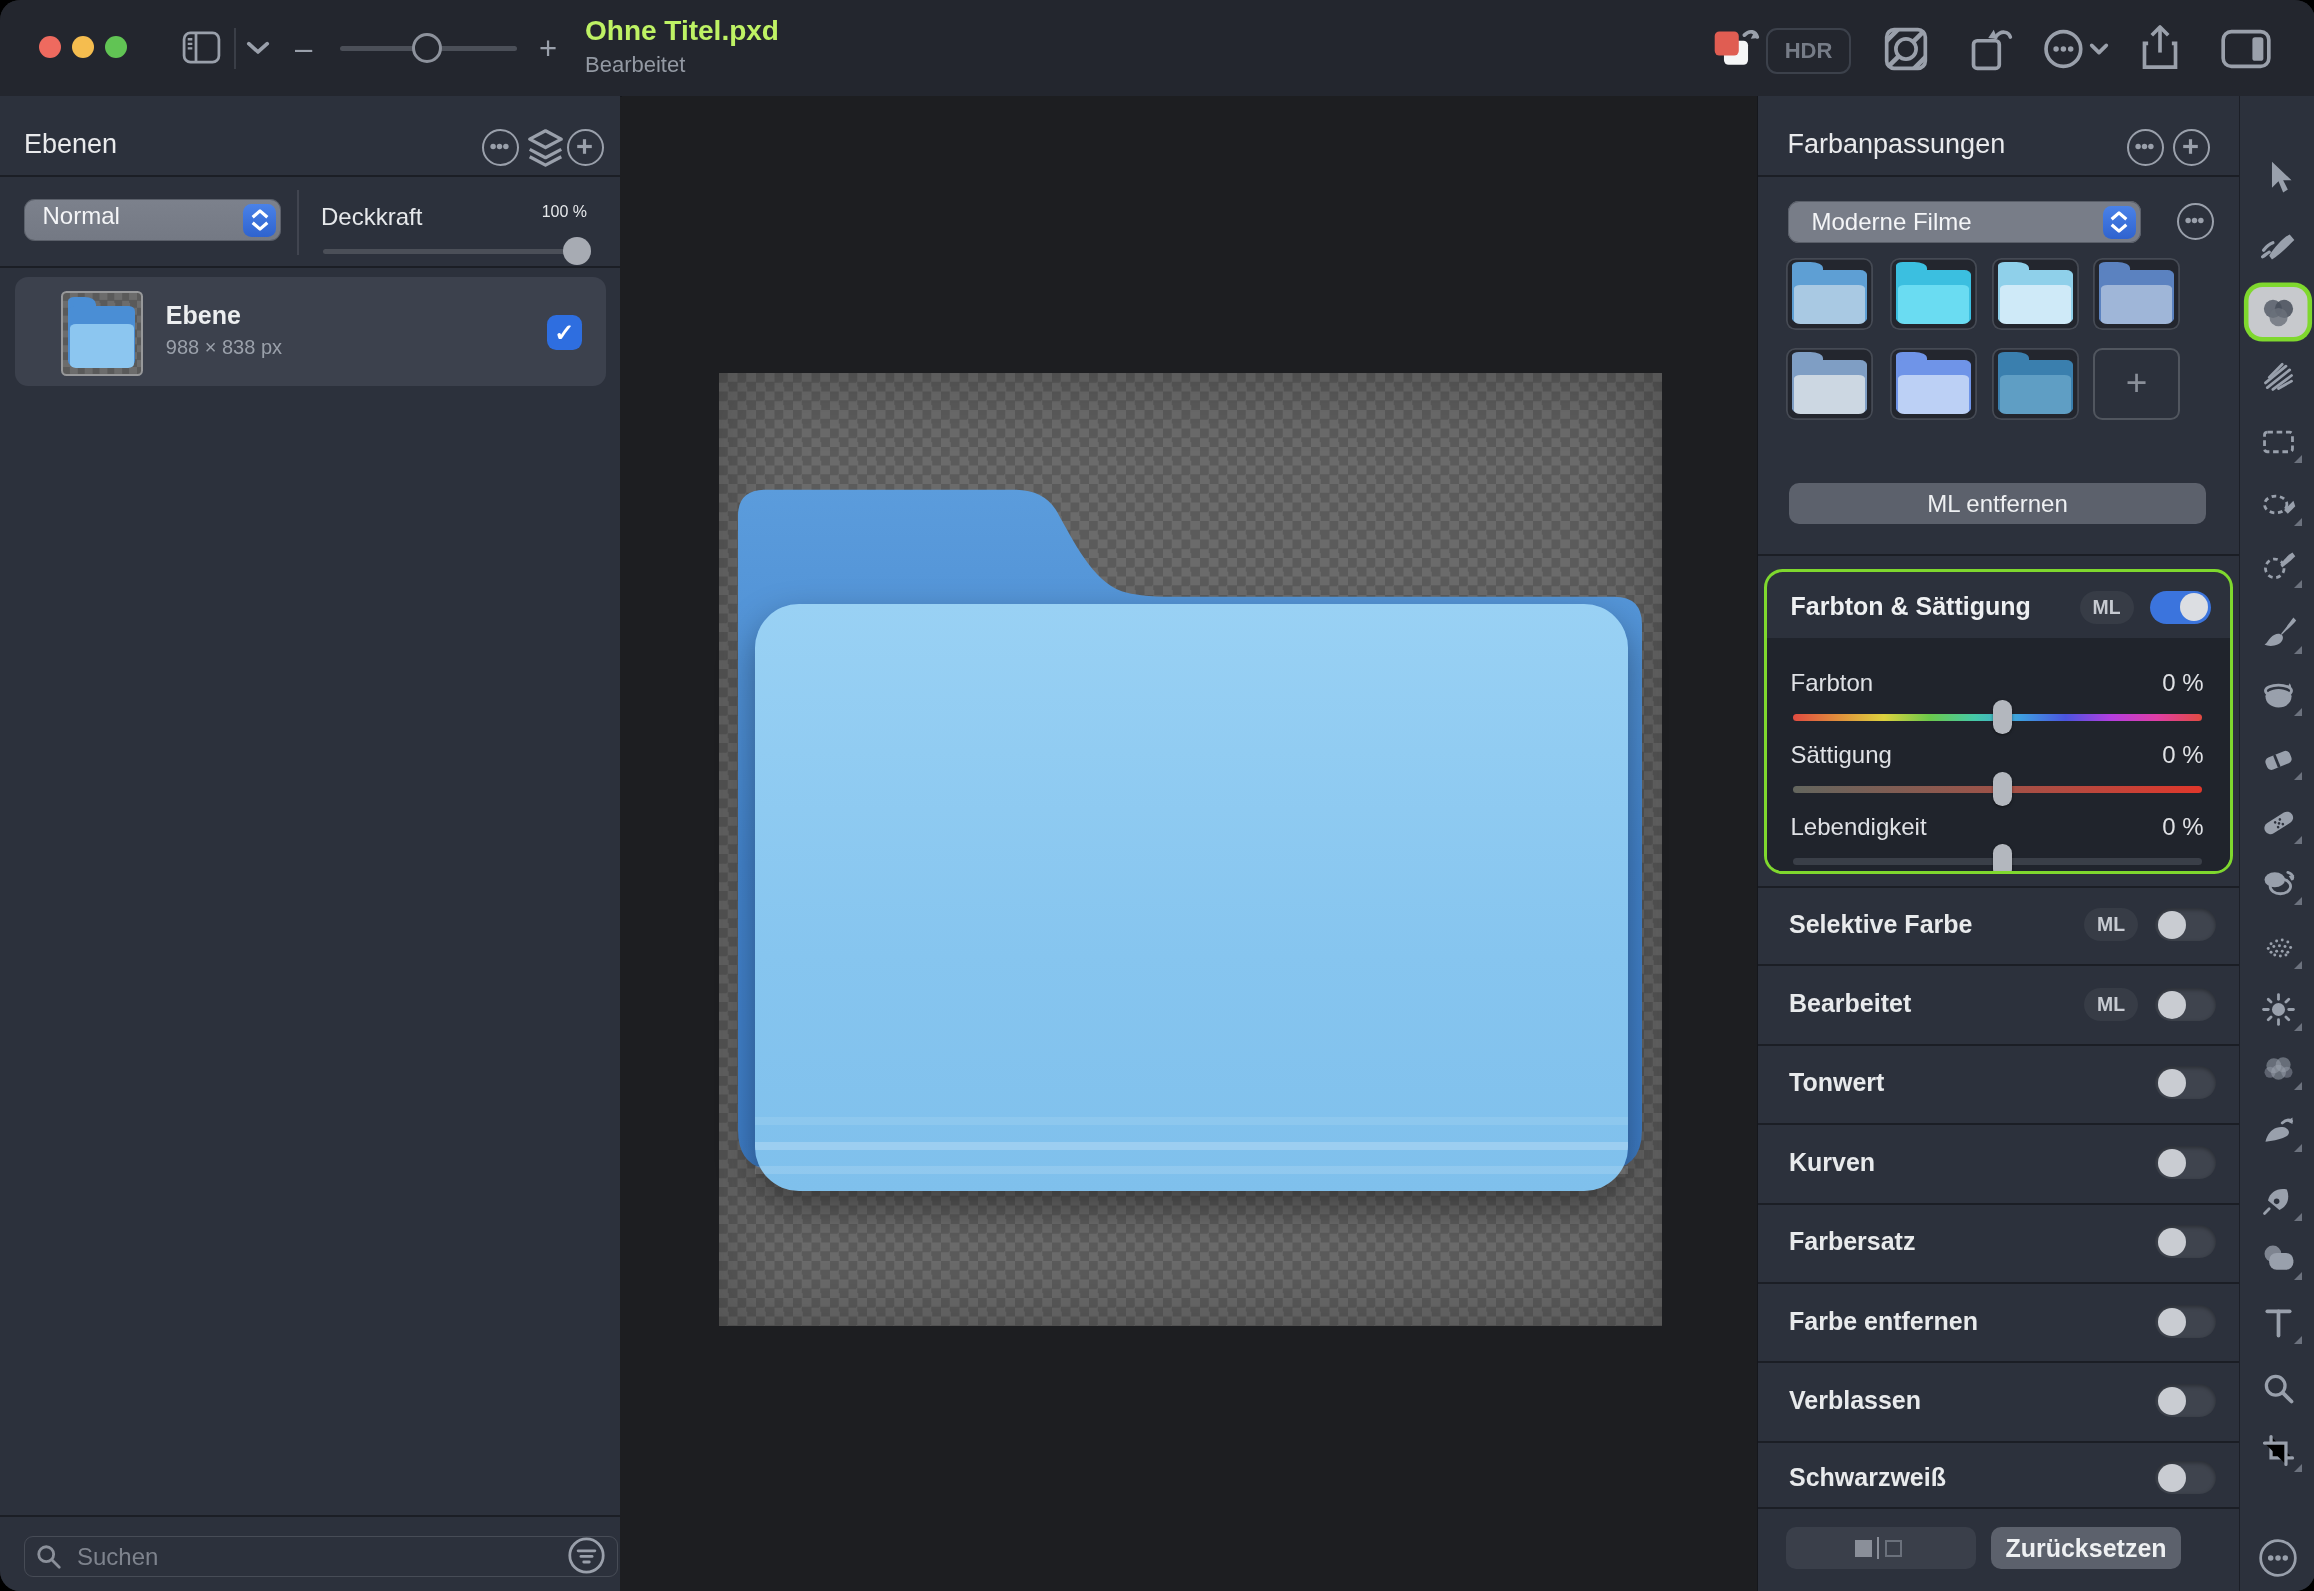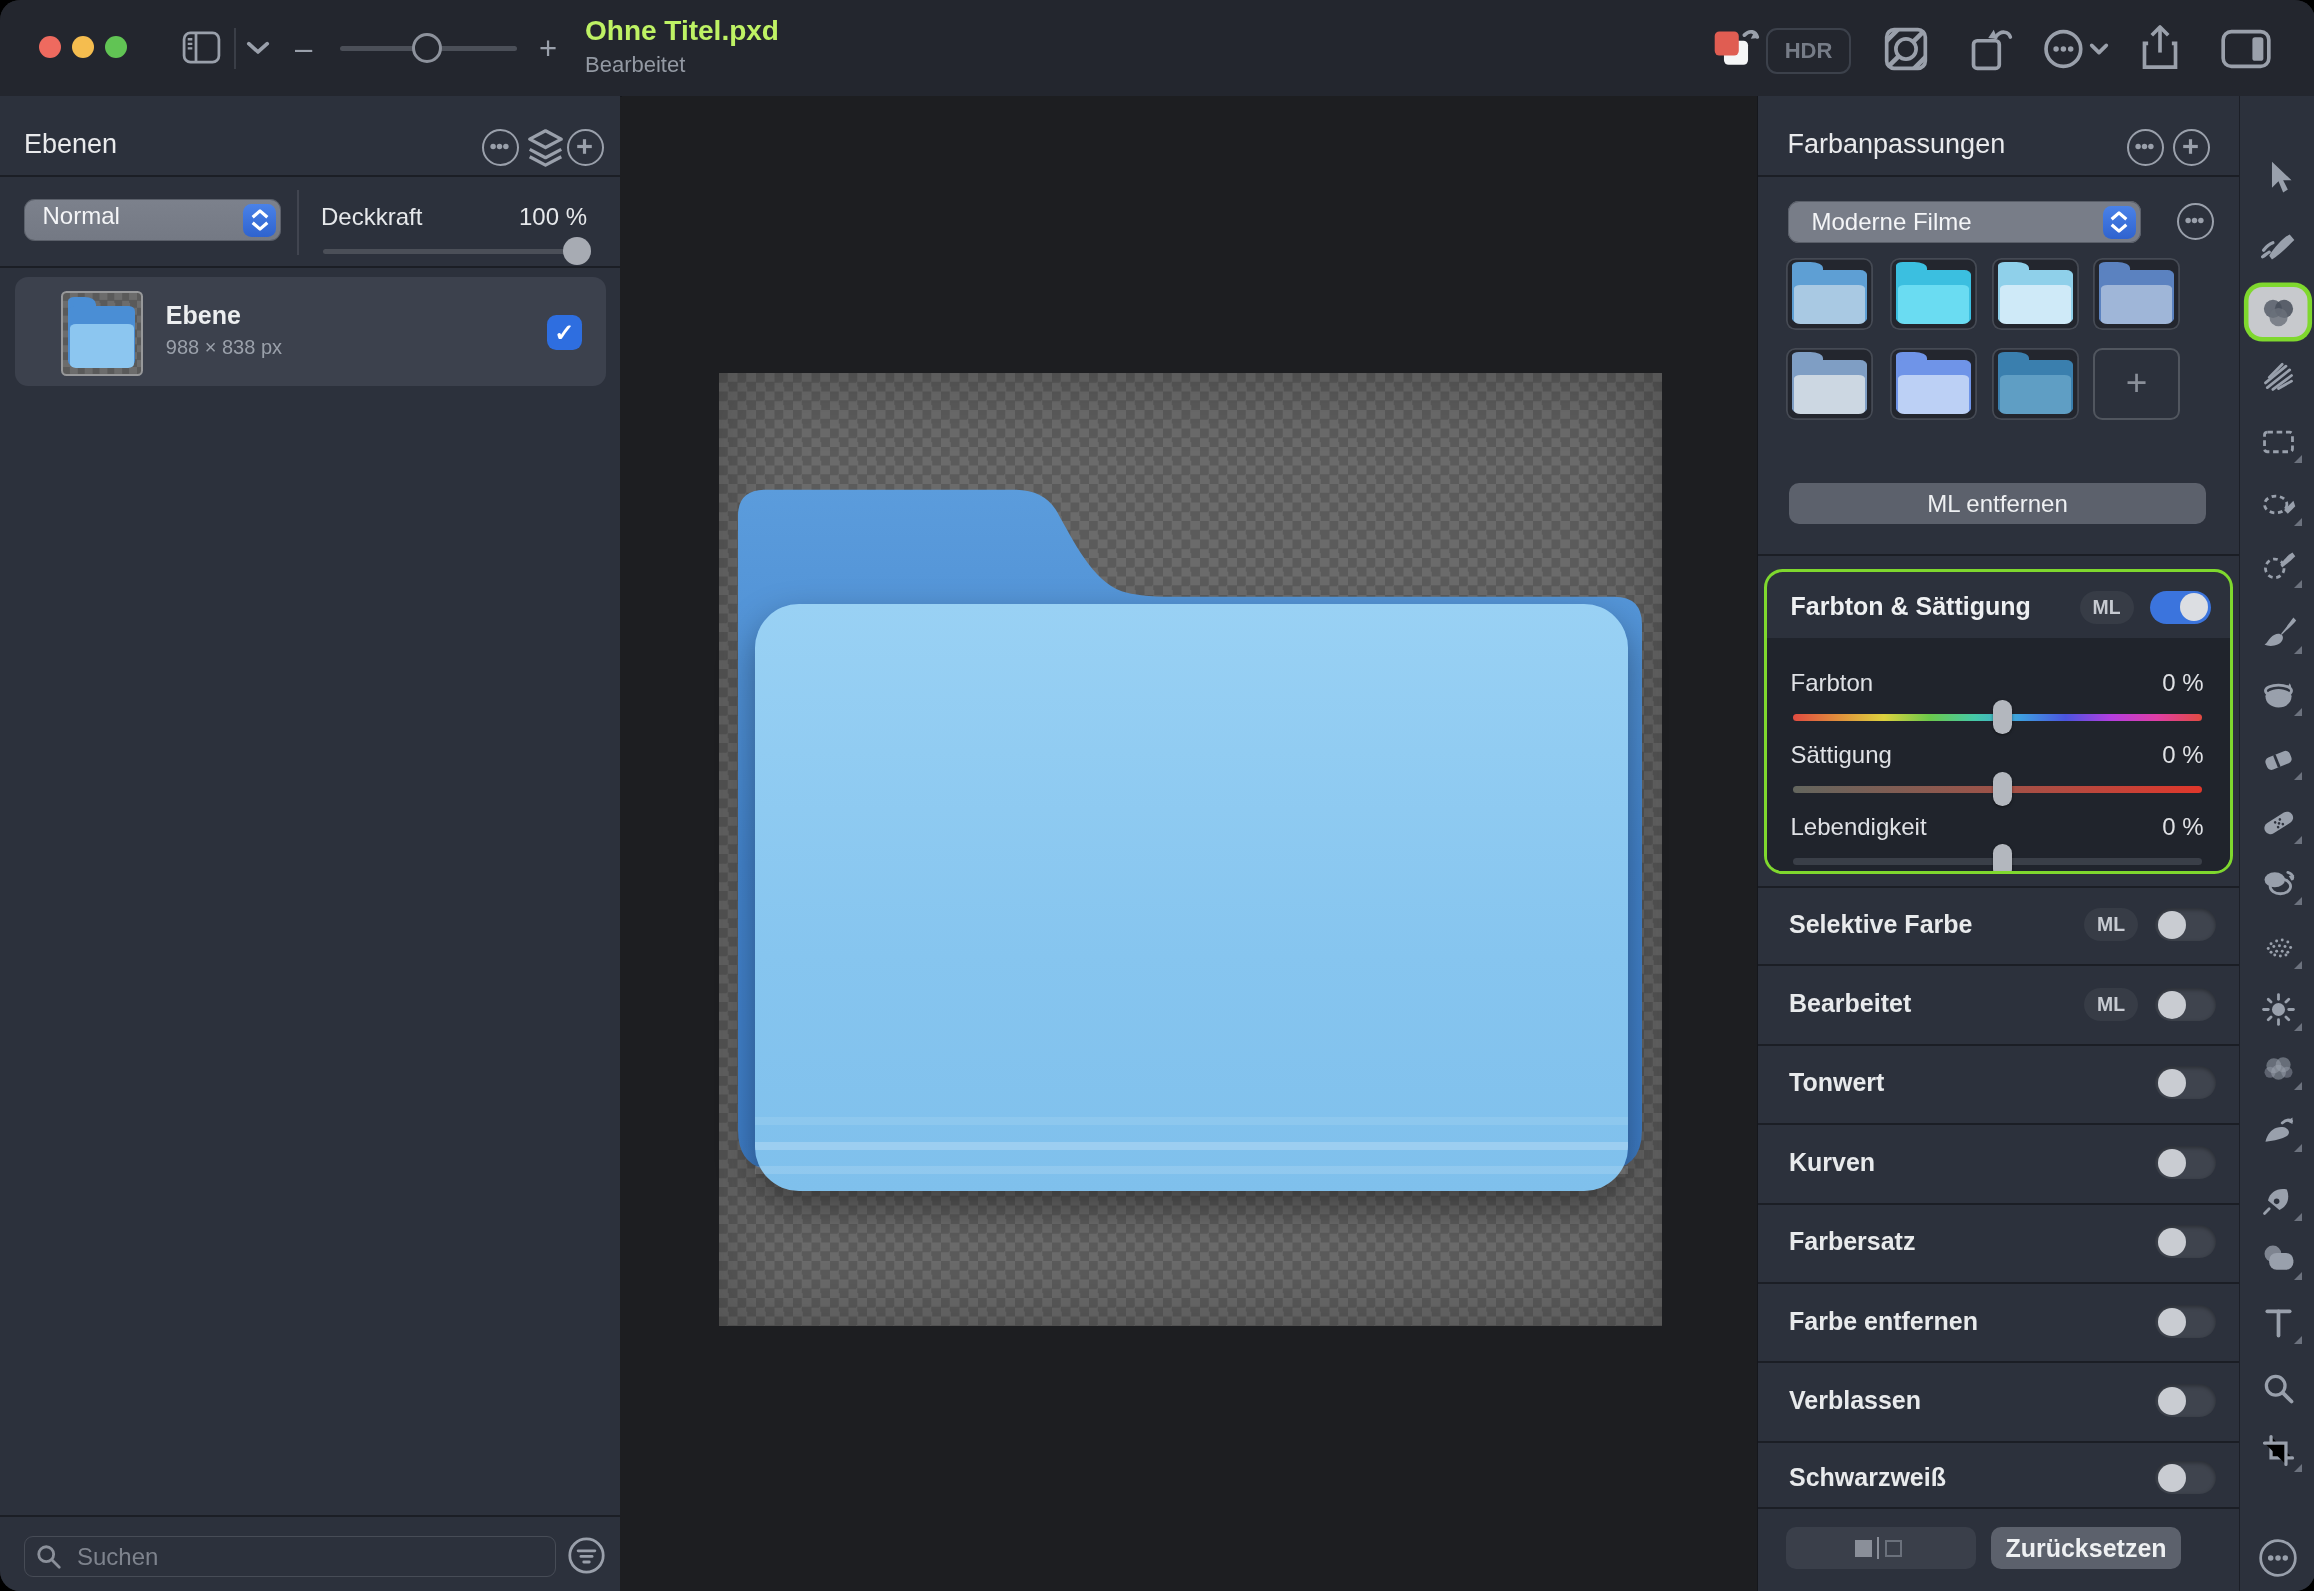--- a/index.html
+++ b/index.html
@@ -32,31 +32,31 @@
   .panel-title{font-size:27px;font-weight:normal;color:#e9eaec;}
   .circle-icon{width:37px;height:37px;border-radius:50%;border:2.8px solid #9aa0ab;box-sizing:border-box;position:absolute;}
   
   #blend-select{position:absolute;left:24px;top:103px;width:257px;height:42px;border-radius:11px;
                 background:linear-gradient(180deg,#83889360,#6d727d60),#787d88;box-shadow:inset 0 0 0 0.9px #5a5f69;}
   #blend-select .val{position:absolute;left:18.5px;top:3px;font-size:24px;color:#f4f5f7;}
   .stepper{position:absolute;right:4.6px;top:4.6px;width:33px;height:33px;border-radius:8.3px;background:linear-gradient(180deg,#4a82e8,#2f63cf);}
   .stepper svg{position:absolute;left:5.5px;top:4.6px;}
   .vsep{position:absolute;width:1.8px;background:#414550;}
   #opacity-label{position:absolute;left:321px;top:107px;font-size:24px;color:#e6e8eb;}
-  #opacity-value{position:absolute;right:33px;top:107px;font-size:24px;color:#e6e8eb;}
+  #opacity-value{position:absolute;right:33px;top:107px;font-size:16px;color:#e6e8eb;}
   #opacity-track{position:absolute;left:323px;top:153px;width:264px;height:4.6px;border-radius:2.8px;background:#4b4f58;}
   #opacity-thumb{position:absolute;right:-3.7px;top:-12px;width:28px;height:28px;border-radius:50%;background:#a7abb3;}
   #layer-row{position:absolute;left:14.8px;top:181px;width:591px;height:109px;border-radius:13px;background:#3c414d;}
   #layer-thumb{position:absolute;left:46px;top:14px;width:78px;height:81px;border-radius:5.5px;border:2.8px solid #97989a;
      background:conic-gradient(#6c6c6c 0 25%,#5a5a5a 0 50%,#6c6c6c 0 75%,#5a5a5a 0) 0 0/14.8px 14.8px;overflow:hidden;}
   #layer-name{position:absolute;left:151px;top:24px;font-size:25px;font-weight:bold;color:#eceef0;}
   #layer-size{position:absolute;left:151px;top:59px;font-size:20px;color:#9aa0aa;}
   #layer-check{position:absolute;right:24px;top:38px;width:35px;height:35px;border-radius:9.2px;background:#2e6ee0;
      color:#fff;font-size:24px;font-weight:bold;text-align:center;line-height:35px;}
-  #search-field{position:absolute;left:24px;top:1440px;width:532px;height:41px;box-sizing:border-box;border:1.8px solid #474c56;
+  #search-field{position:absolute;left:24px;top:1440px;width:594px;height:41px;box-sizing:border-box;border:1.8px solid #474c56;
      border-radius:9px;background:transparent;color:#c8ccd3;font-size:24px;padding-left:52px;outline:none;font-family:"Liberation Sans",sans-serif;}
   #search-field::placeholder{color:#7e838d;}
   #search-glyph{position:absolute;left:35px;top:1447px;}
   #filter-btn{position:absolute;left:567px;top:1440px;}
   
   #artboard{position:absolute;left:97px;top:277px;width:943px;height:953px;
      background:conic-gradient(#6b6b6b 0 25%,#5b5b5b 0 50%,#6b6b6b 0 75%,#5b5b5b 0) 0 0/18.5px 18.5px;
      box-shadow:inset 0 0 74px rgba(0,0,0,.28);}
   #folder-back{position:absolute;left:19.4px;top:111px;width:904px;height:707px;}
   #folder-front{position:absolute;left:36px;top:231px;width:873px;height:587px;border-radius:44px;

